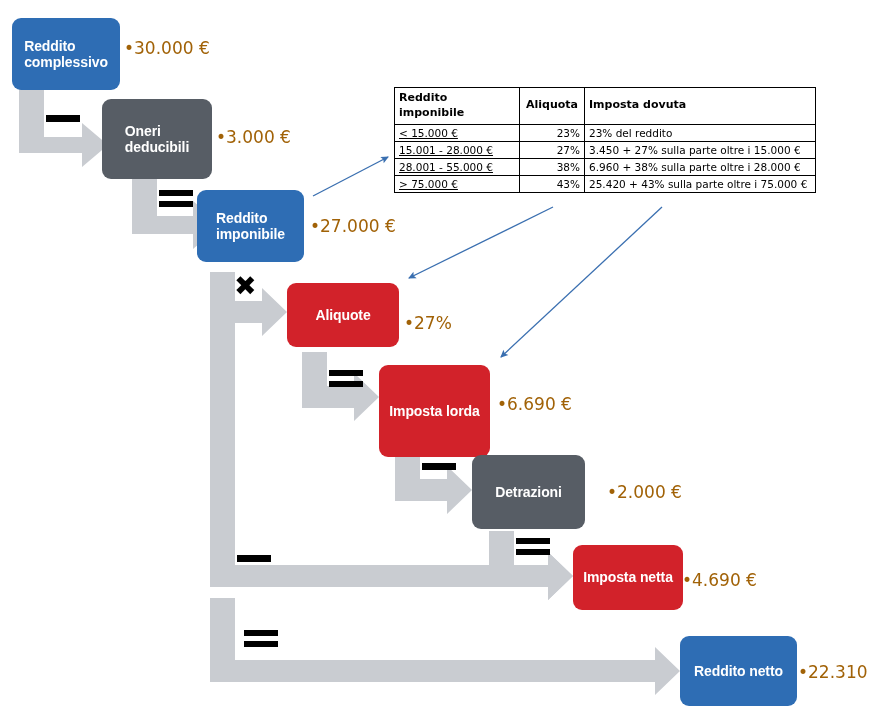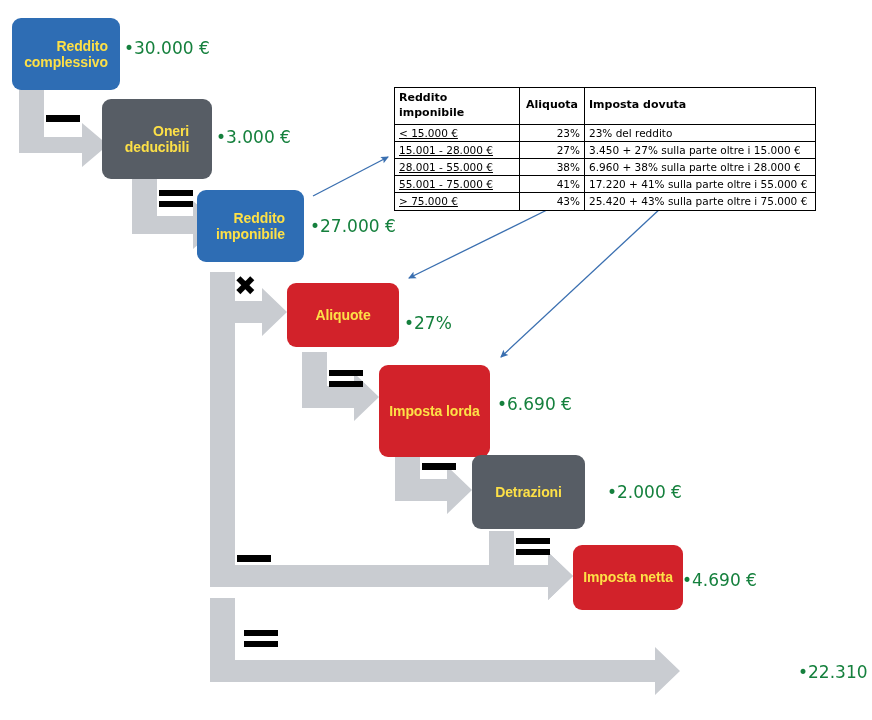--- a/index.html
+++ b/index.html
@@ -2,27 +2,27 @@
 <html><head>
 <meta charset="utf-8">
 <style>
   html,body{margin:0;padding:0;background:#ffffff;}
   body{width:872px;height:720px;position:relative;overflow:hidden;
        font-family:"Liberation Sans", sans-serif;}
   #canvas{position:absolute;left:0;top:0;width:872px;height:720px;}
   .svg-layer{position:absolute;left:0;top:0;width:872px;height:720px;}
 
   .node{position:absolute;border-radius:9px;display:flex;align-items:center;
-        justify-content:center;text-align:right;color:#fde047;
+        justify-content:center;text-align:left;color:#ffffff;
         font-weight:600;line-height:1.15;letter-spacing:-0.1px;}
   .node.blue{background:#2E6DB4;}
   .node.red{background:#D2222A;}
   .node.gray{background:#575D65;}
 
-  .val{position:absolute;color:#15803d;font-size:17px;white-space:nowrap;
+  .val{position:absolute;color:#a16207;font-size:17px;white-space:nowrap;
        font-family:"DejaVu Sans", sans-serif;}
 
   .op{position:absolute;background:#000000;}
   .op.minus{height:7px;}
   .op.eq-top,.op.eq-bot{height:6px;}
 
   .xmark{position:absolute;color:#000;font-size:27px;line-height:1;
          font-family:"DejaVu Sans", sans-serif;font-weight:700;}
 
   table.rates{position:absolute;left:394px;top:87px;width:422px;
@@ -137,20 +137,23 @@
   <div class="node gray" style="left:472px;top:455px;width:113px;height:74px;font-size:14px;">
     <span>Detrazioni</span>
   </div>
   <div class="val" style="left:607px;top:482px;">•2.000 €</div>
 
   <div class="node red" style="left:573px;top:545px;width:110px;height:65px;font-size:14px;">
     <span>Imposta netta</span>
   </div>
   <div class="val" style="left:682px;top:570px;">•4.690 €</div>
 
+  <div class="node blue" style="left:680px;top:636px;width:117px;height:70px;font-size:14px;">
+    <span>Reddito netto</span>
+  </div>
   <div class="val" style="left:798px;top:662px;">•22.310 €</div>
 
   <table class="rates">
     <thead>
       <tr>
         <th class="c1">Reddito imponibile</th>
         <th class="c2">Aliquota</th>
         <th class="c3">Imposta dovuta</th>
       </tr>
     </thead>
@@ -164,25 +167,20 @@
         <td class="c1">15.001 - 28.000 €</td>
         <td class="c2">27%</td>
         <td class="c3">3.450 + 27% sulla parte oltre i 15.000 €</td>
       </tr>
       <tr>
         <td class="c1">28.001 - 55.000 €</td>
         <td class="c2">38%</td>
         <td class="c3">6.960 + 38% sulla parte oltre i 28.000 €</td>
       </tr>
       <tr>
-        <td class="c1">55.001 - 75.000 €</td>
-        <td class="c2">41%</td>
-        <td class="c3">17.220 + 41% sulla parte oltre i 55.000 €</td>
-      </tr>
-      <tr>
         <td class="c1">&gt; 75.000 €</td>
         <td class="c2">43%</td>
         <td class="c3">25.420 + 43% sulla parte oltre i 75.000 €</td>
       </tr>
     </tbody>
   </table>
 
 </div>
 
 </body></html>

